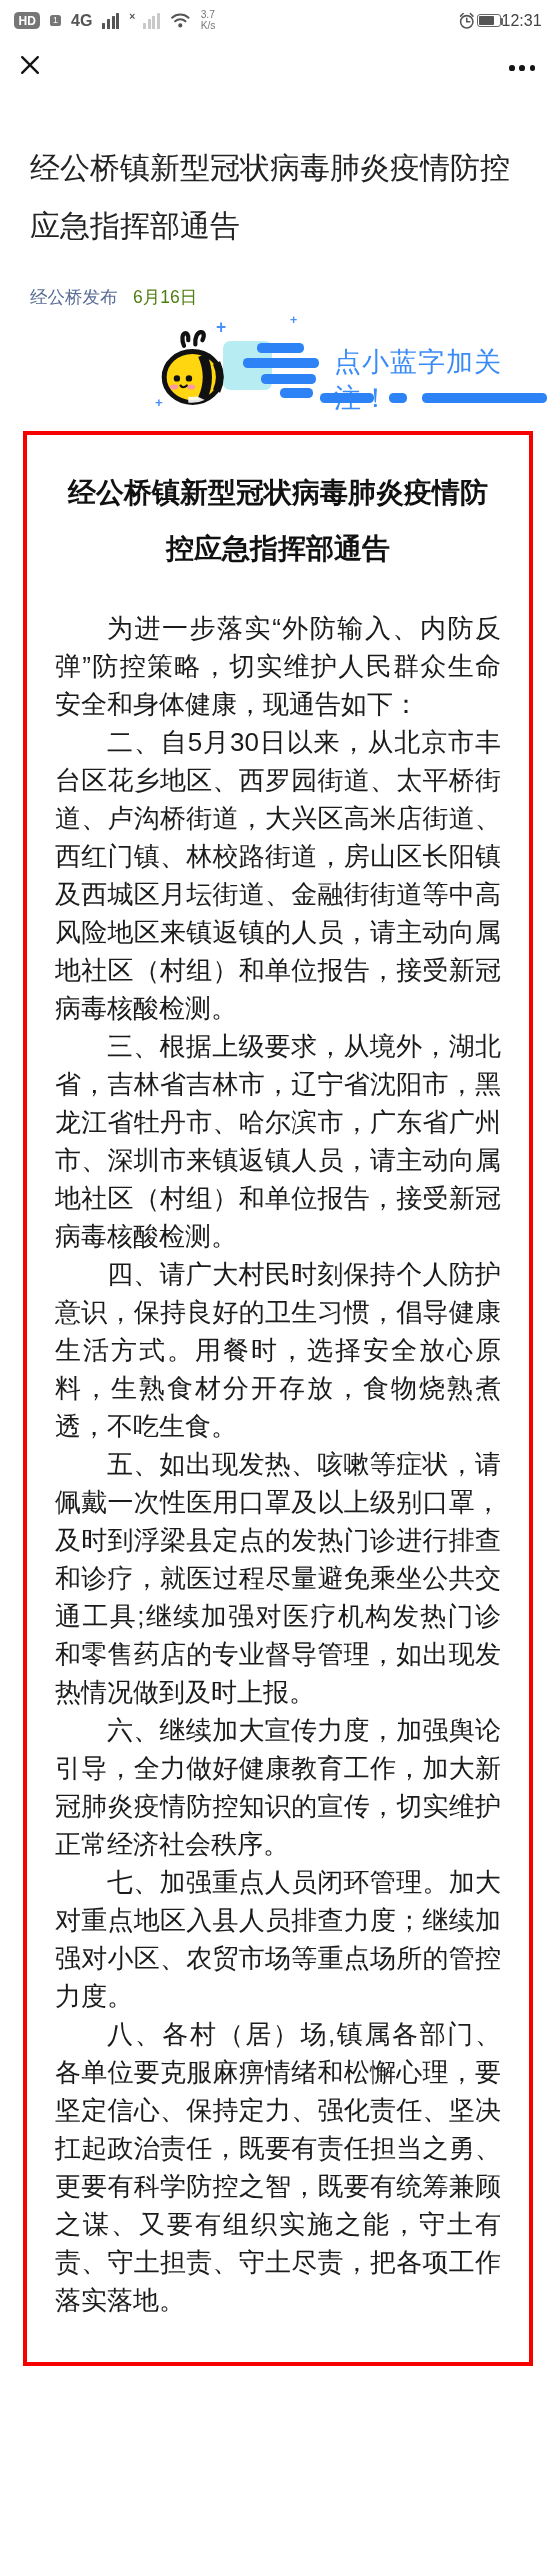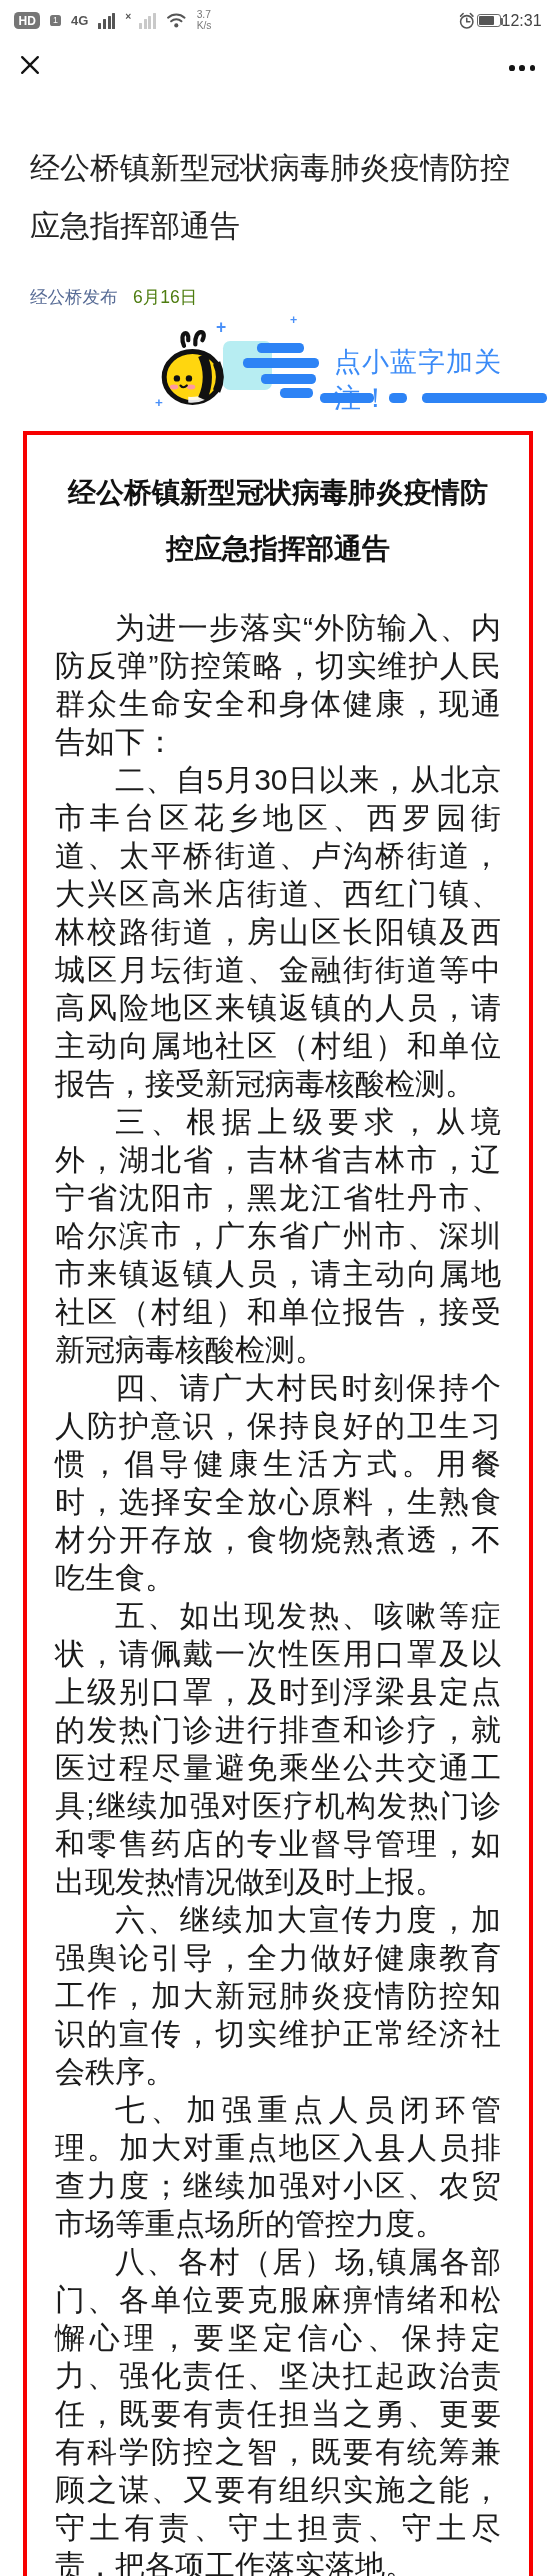--- a/index.html
+++ b/index.html
@@ -5,21 +5,21 @@
   html,body{margin:0;padding:0;background:#fff;}
   .page{position:relative;width:556px;height:3110px;background:#ffffff;overflow:hidden;
         font-family:"Liberation Sans","DejaVu Sans",sans-serif;}
 
   
   .status-bar{position:absolute;top:0;left:0;right:0;height:41px;display:flex;align-items:center;
               padding:0 14.4px;box-sizing:border-box;color:#666;}
   .sb-left{display:flex;align-items:center;gap:10px;}
   .hd-badge{background:#767676;color:#fff;font-size:12px;font-weight:bold;border-radius:4.6px;padding:2.1px 4.1px;line-height:1;}
   .sim-badge{background:#767676;color:#fff;font-size:8.8px;border-radius:2.6px;padding:1.5px 3.1px;line-height:1;}
-  .net-label{font-size:13px;font-weight:bold;color:#555;}
+  .net-label{font-size:16px;font-weight:bold;color:#555;}
   .bars{display:inline-flex;align-items:flex-end;gap:1.5px;height:16.5px;}
   .bars i{display:block;width:3.1px;background:#555;border-radius:0.5px;}
   .bars.dim i{background:#c9c9c9;}
   .b1{height:6.2px}.b2{height:9.3px}.b3{height:12.4px}.b4{height:15.5px}
   .no-sig-x{font-size:10.3px;font-weight:bold;color:#555;margin-right:-2.1px;position:relative;top:-4.1px;}
   .speed{font-size:10.3px;line-height:10.8px;color:#787878;}
   .sb-right{margin-left:auto;display:flex;align-items:center;gap:1px;}
   .battery{position:relative;width:24px;height:13.4px;border:1.5px solid #666;border-radius:3.1px;display:flex;align-items:center;padding:1px;box-sizing:border-box;}
   .battery .fill{width:78%;height:100%;background:#555;border-radius:1px;}
   .battery .nub{position:absolute;right:-3.6px;top:3.6px;width:2.1px;height:6.2px;background:#666;border-radius:0 1px 1px 0;}
@@ -53,21 +53,21 @@
   .u2{left:389px;width:17.5px;}
   .u3{left:422px;width:125px;}
   .spark{position:absolute;color:#4a90f8;font-size:17.5px;font-weight:bold;}
   .s1{left:216px;top:-3.1px;}
   .s2{left:155px;top:75px;font-size:13.4px;}
   .s3{left:290px;top:-7.2px;font-size:12.4px;}
 
   
   .notice-box{position:relative;margin:13.4px 23px 0;border:4.1px solid #f70000;padding:30px 28px 43px;box-sizing:border-box;}
   .box-title{width:428px;margin:0 auto 32px;text-align:center;font-size:28px;line-height:56px;font-weight:700;color:#111;}
-  .notice-box p{margin:0;font-size:30px;line-height:38px;color:#1b1b1b;text-align:justify;text-indent:2em;font-weight:500;}
+  .notice-box p{margin:0;font-size:26px;line-height:38px;color:#1b1b1b;text-align:justify;text-indent:2em;font-weight:500;}
   svg{display:block;}
 </style>
 </head>
 <body>
 
 <div class="page">
 
   <div class="status-bar">
     <div class="sb-left">
       <span class="hd-badge">HD</span>

